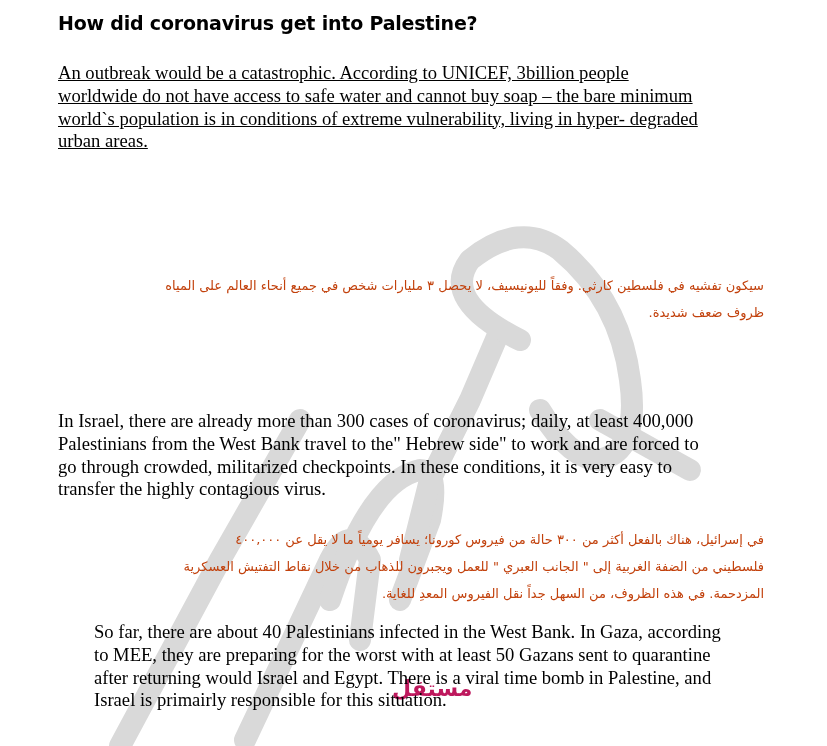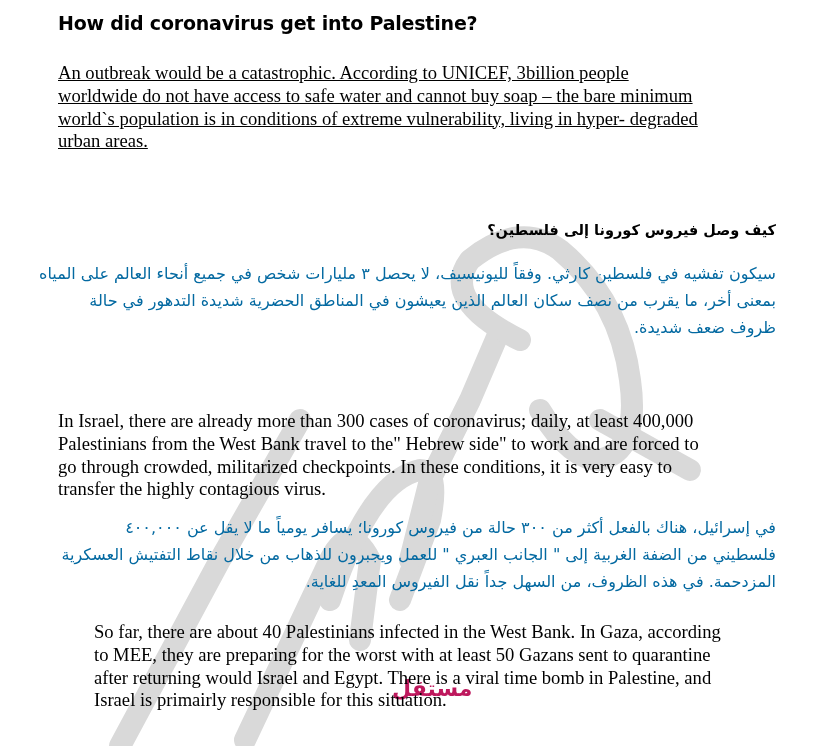--- a/index.html
+++ b/index.html
@@ -73,26 +73,26 @@
       direction: rtl;
       text-align: right;
       margin: 0;
       white-space: nowrap;
     }
     .para-ar {
       position: absolute;
       right: 51px;
       width: 730px;
       font-family: "DejaVu Sans", sans-serif;
-      font-size: 16px;
+      font-size: 13px;
       line-height: 27px;
-      color: #0369a1;
+      color: #c2410c;
       direction: rtl;
       text-align: right;
-      margin: 0;
+      margin: 12px;
     }
     .para-ar span.line {
       display: block;
       white-space: nowrap;
     }
     .mostaql {
       position: absolute;
       left: 360px;
       top: 700px;
       font-family: "DejaVu Sans", sans-serif;
@@ -143,25 +143,23 @@
 
     <h1 class="heading-en">How did coronavirus get into Palestine?</h1>
 
     <p class="para-en" style="top:62px;text-decoration:underline;">
       <span class="line">An outbreak would be a catastrophic. According to UNICEF, 3billion people</span>
       <span class="line">worldwide do not have access to safe water and cannot buy soap – the bare minimum</span>
       <span class="line">world`s population is in conditions of extreme vulnerability, living in hyper- degraded</span>
       <span class="line">urban areas.</span>
     </p>
 
-    <h2 class="heading-ar">كيف وصل فيروس كورونا إلى فلسطين؟</h2>
 
     <p class="para-ar" style="top:260px;">
       <span class="line">سيكون تفشيه في فلسطين كارثي. وفقاً لليونيسيف، لا يحصل ٣ مليارات شخص في جميع أنحاء العالم على المياه</span>
-      <span class="line">بمعنى أخر، ما يقرب من نصف سكان العالم الذين يعيشون في المناطق الحضرية شديدة التدهور في حالة</span>
       <span class="line">ظروف ضعف شديدة.</span>
     </p>
 
     <p class="para-en" style="top:410px;">
       <span class="line">In Israel, there are already more than 300 cases of coronavirus; daily, at least 400,000</span>
       <span class="line">Palestinians from the West Bank travel to the" Hebrew side" to work and are forced to</span>
       <span class="line">go through crowded, militarized checkpoints. In these conditions, it is very easy to</span>
       <span class="line">transfer the highly contagious virus.</span>
     </p>
 

